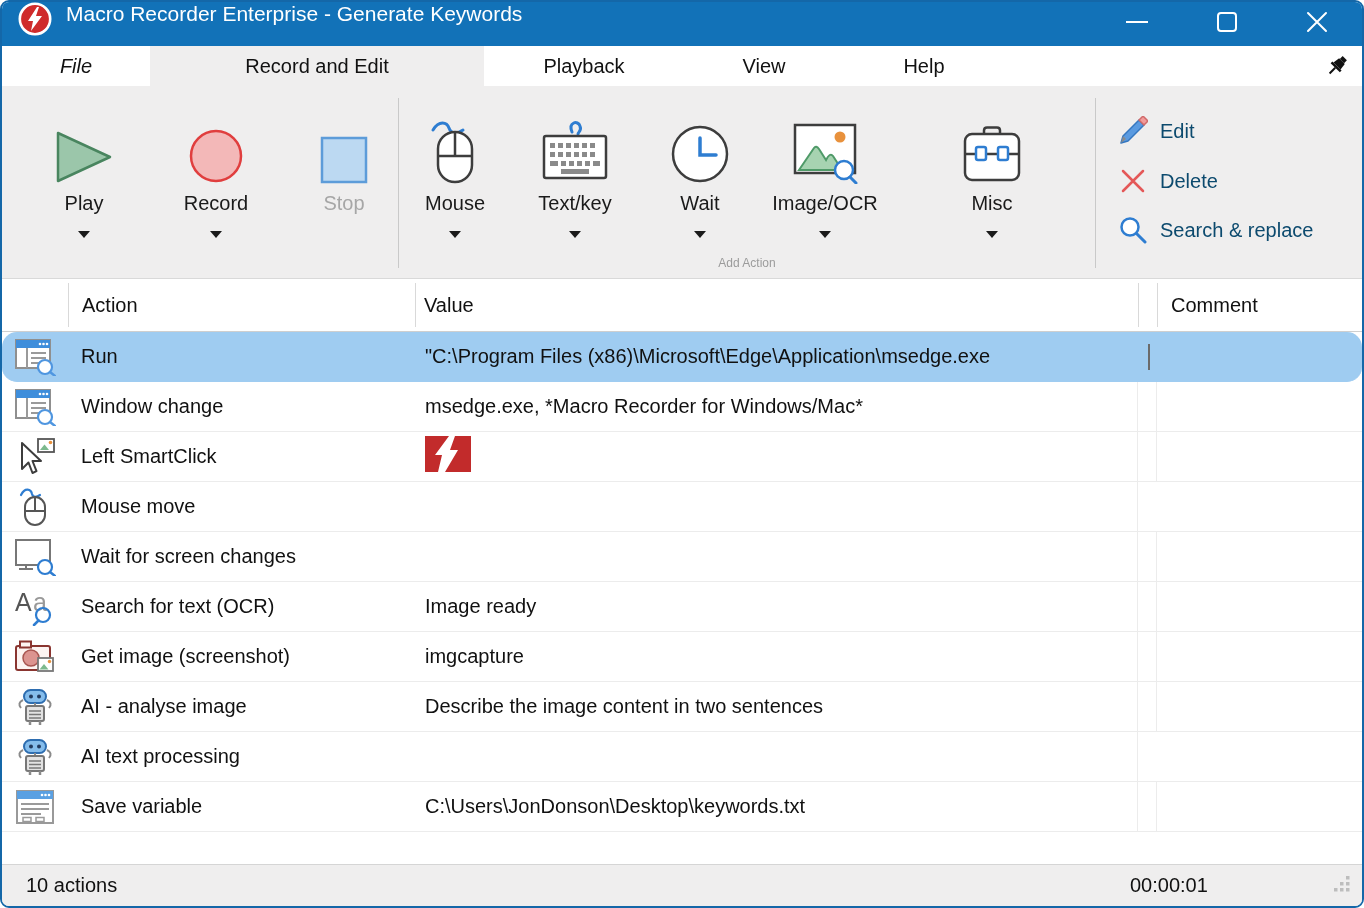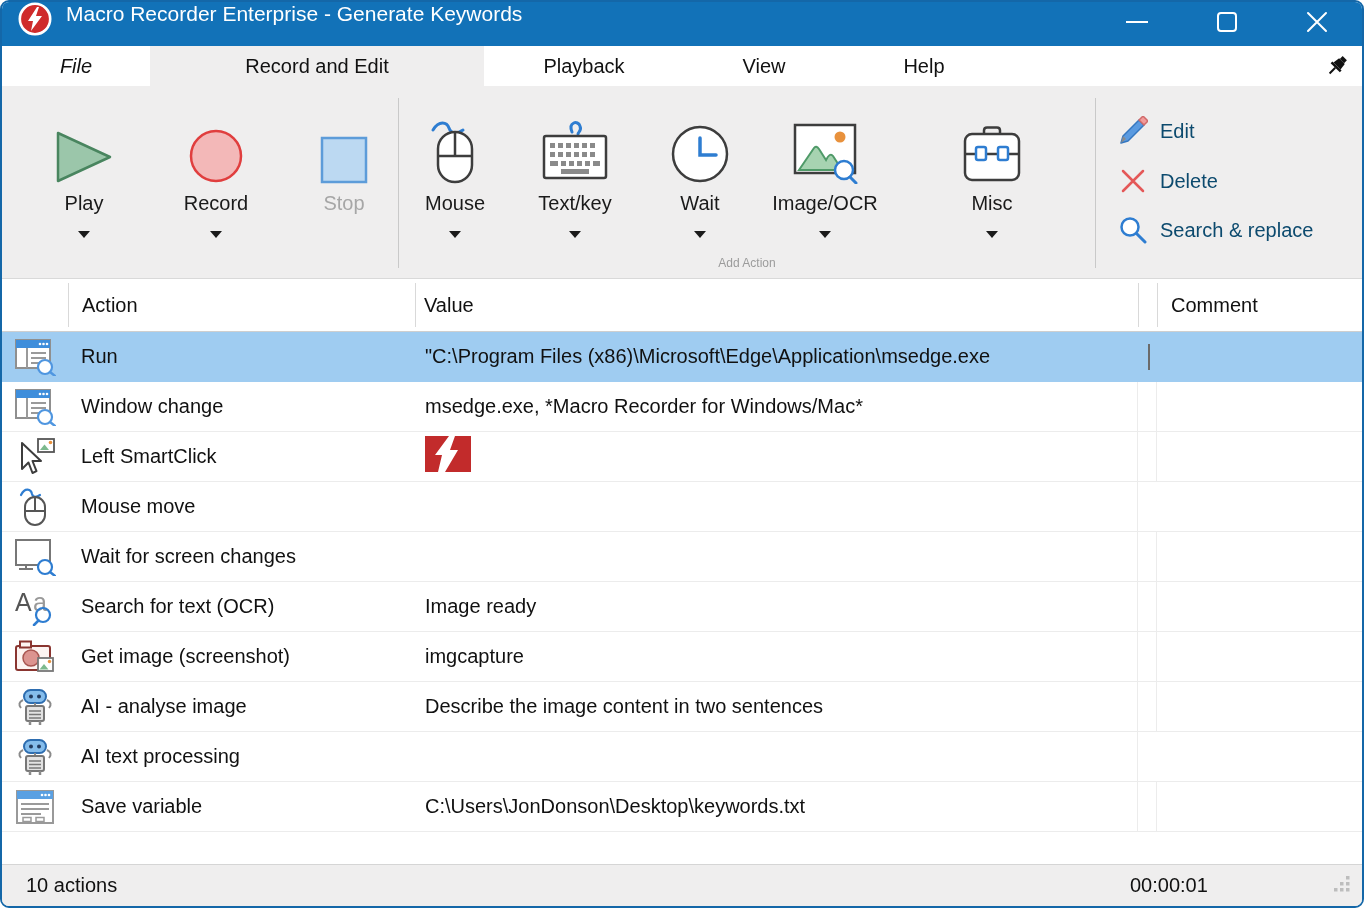--- a/index.html
+++ b/index.html
@@ -53,21 +53,21 @@
   .tgrid { display: grid; grid-template-columns: 66px 347px 723px 19px 1fr; align-items: center; }
   .thead { height: 53px; background: #fff; border-bottom: 1px solid #cfcfcf; flex-shrink: 0; }
   .thead .cell { height: 34px; display: flex; align-items: center; font-size: 20px; color: #111; }
   .thead .cell + .cell { border-left: 1px solid #d9d9d9; height: 44px; }
   .thead .c-action { padding-left: 13px; }
   .thead .c-value { padding-left: 8px; }
   .thead .c-comment { padding-left: 13px; }
 
   .tbody { flex-shrink: 0; }
   .trow { height: 50px; border-bottom: 1px solid #ececec; background: #fff; }
-  .trow.selected { background: #9fccf1; border-bottom-color: #9fccf1; }
+  .trow.selected { background: #9fccf1; border-bottom-color: #9fccf1; border-radius: 15px; }
   .trow .cell { font-size: 20px; color: #111; display: flex; align-items: center; height: 100%; }
   .icon-cell { justify-content: center; }
   .action-cell { padding-left: 13px; white-space: nowrap; }
   .value-cell { padding-left: 10px; white-space: nowrap; overflow: hidden; }
   .trow .value-cell, .trow .gap-cell { border-right: 1px solid #ececec; }
   .trow.selected .value-cell, .trow.selected .gap-cell { border-right-color: transparent; }
   .caret { display: inline-block; width: 2px; height: 26px; background: #6b6b6b; margin-left: 10px; }
   .chip { background: #a9cdf1; border-radius: 15px; padding: 4px 13px; margin-left: 9px; color: #0d1a26; }
 
   .filler { flex: 1; background: #fff; }

